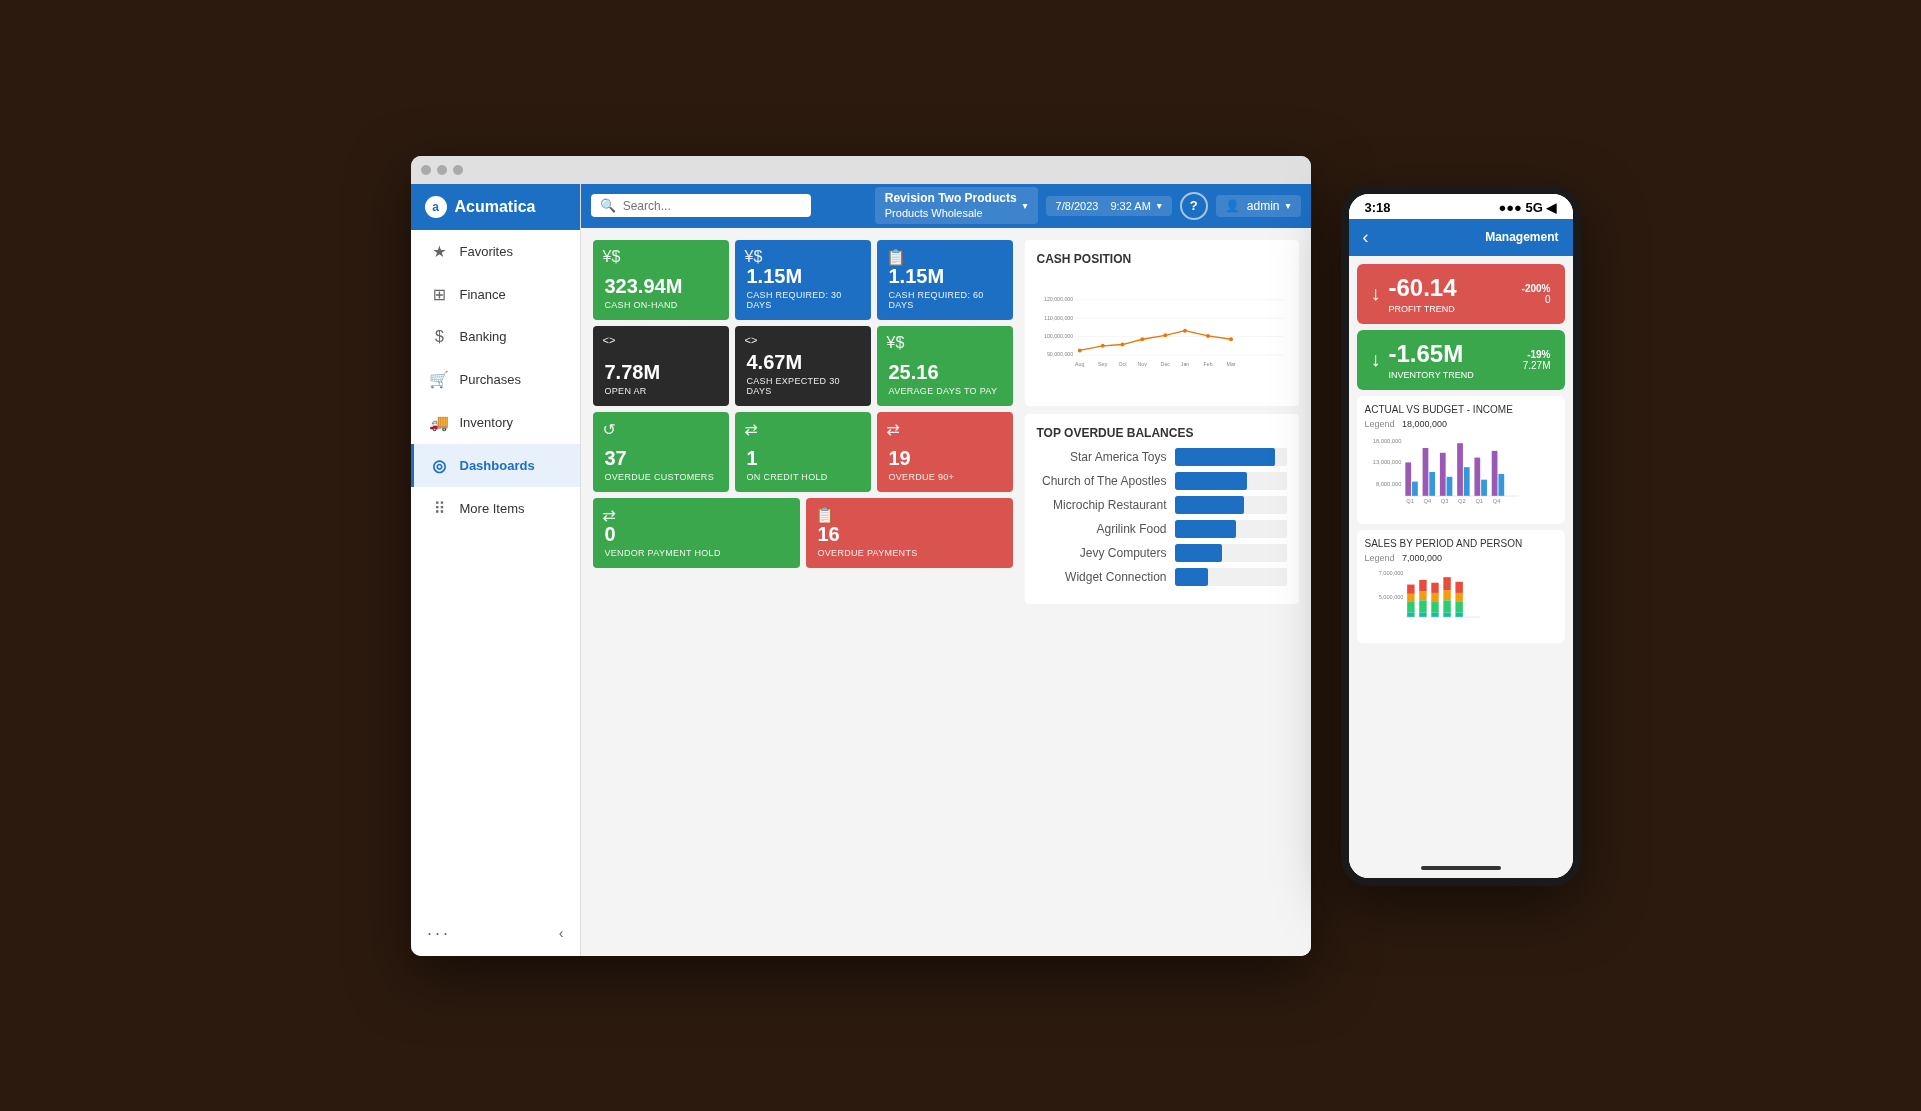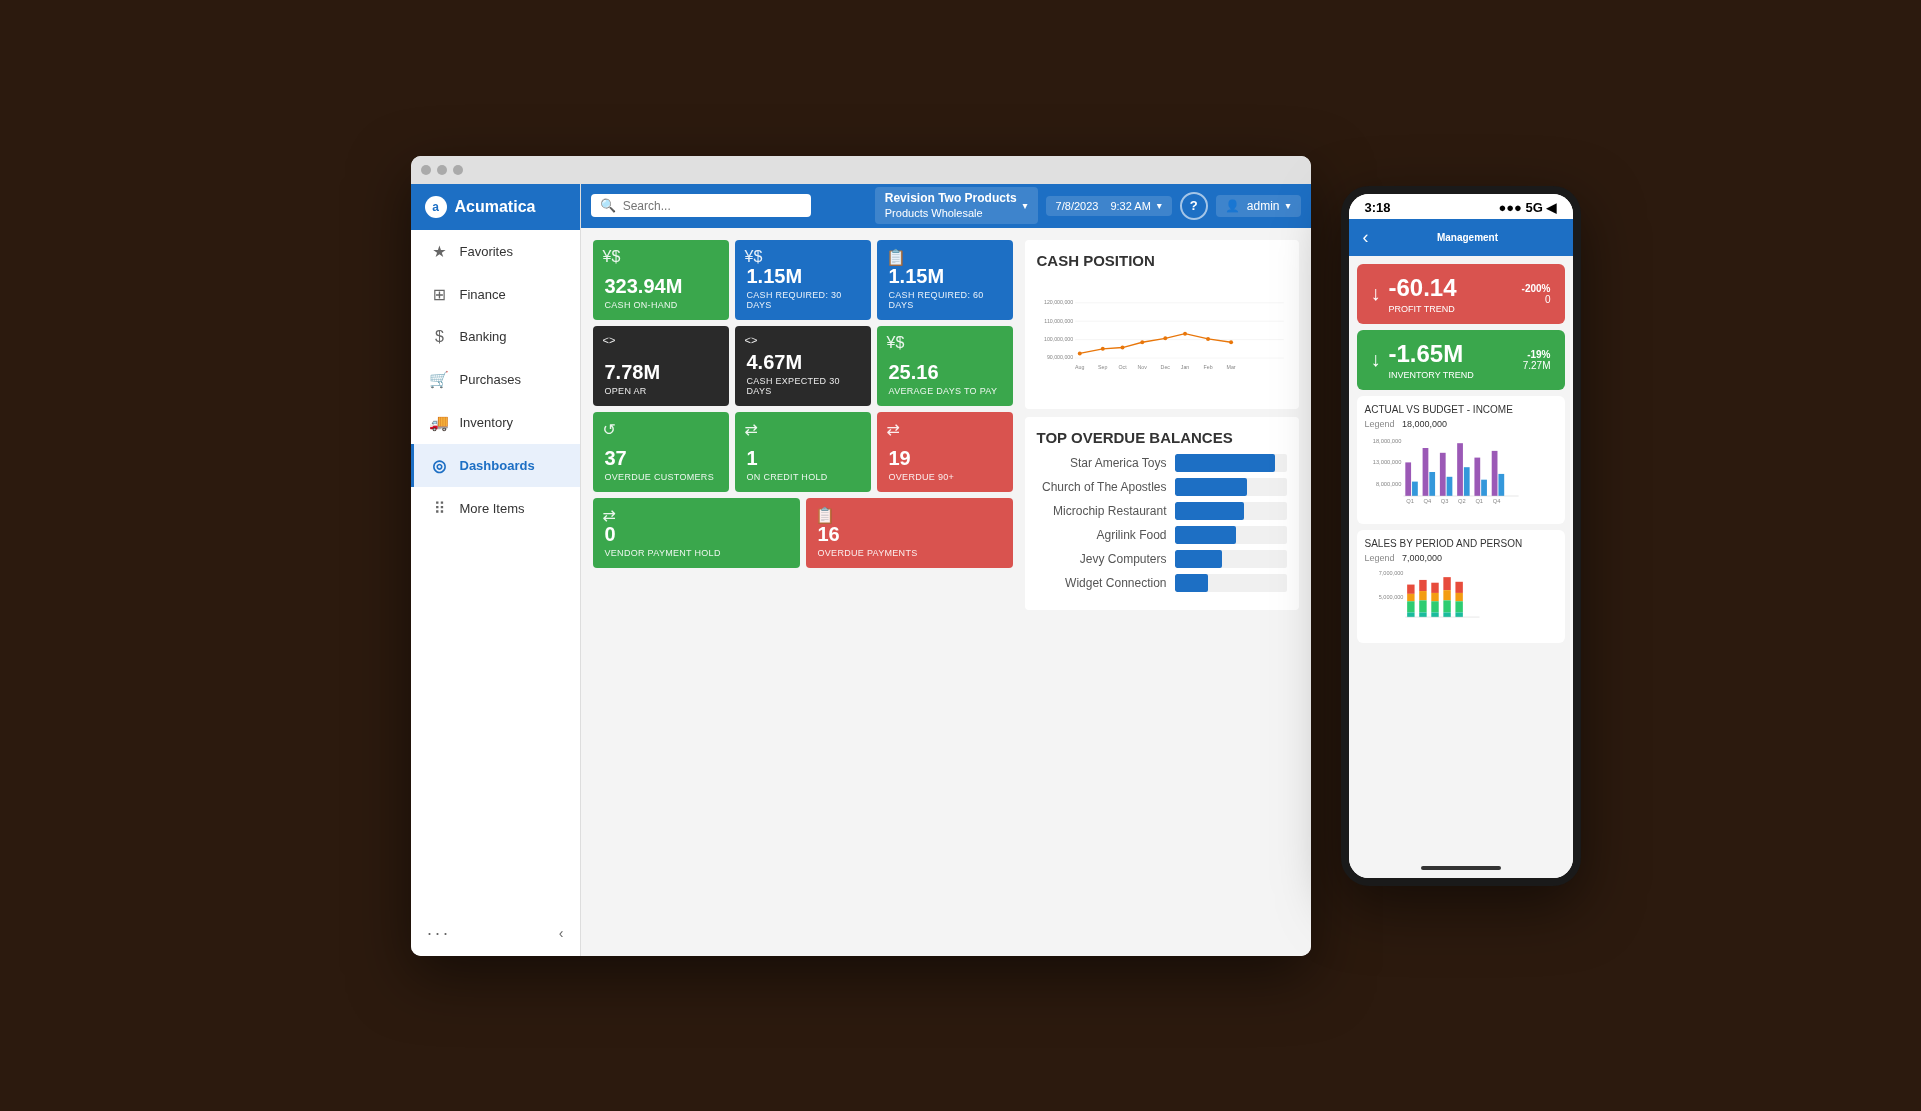--- a/index.html
+++ b/index.html
@@ -321,21 +321,21 @@
     }
 
     
     .chart-section {
       background: #fff;
       border-radius: 4px;
       padding: 12px;
       margin-bottom: 8px;
     }
     .chart-title {
-      font-size: 15px;
+      font-size: 12px;
       font-weight: 700;
       color: #333;
       margin-bottom: 8px;
       text-transform: uppercase;
     }
     .cash-chart {
       height: 120px;
       position: relative;
     }
 
@@ -403,24 +403,24 @@
     .phone-header {
       background: #1d6fc4;
       padding: 8px 14px;
       display: flex;
       align-items: center;
       gap: 8px;
       color: #fff;
     }
     .phone-back { font-size: 18px; }
     .phone-title {
-      font-size: 10px;
+      font-size: 12px;
       font-weight: 600;
       flex: 1;
-      text-align: center;
+      text-align: right;
     }
 
     .phone-body {
       background: #f4f4f4;
       height: calc(100% - 60px);
       overflow: hidden;
       padding: 8px;
     }
 
     .phone-kpi-card {

